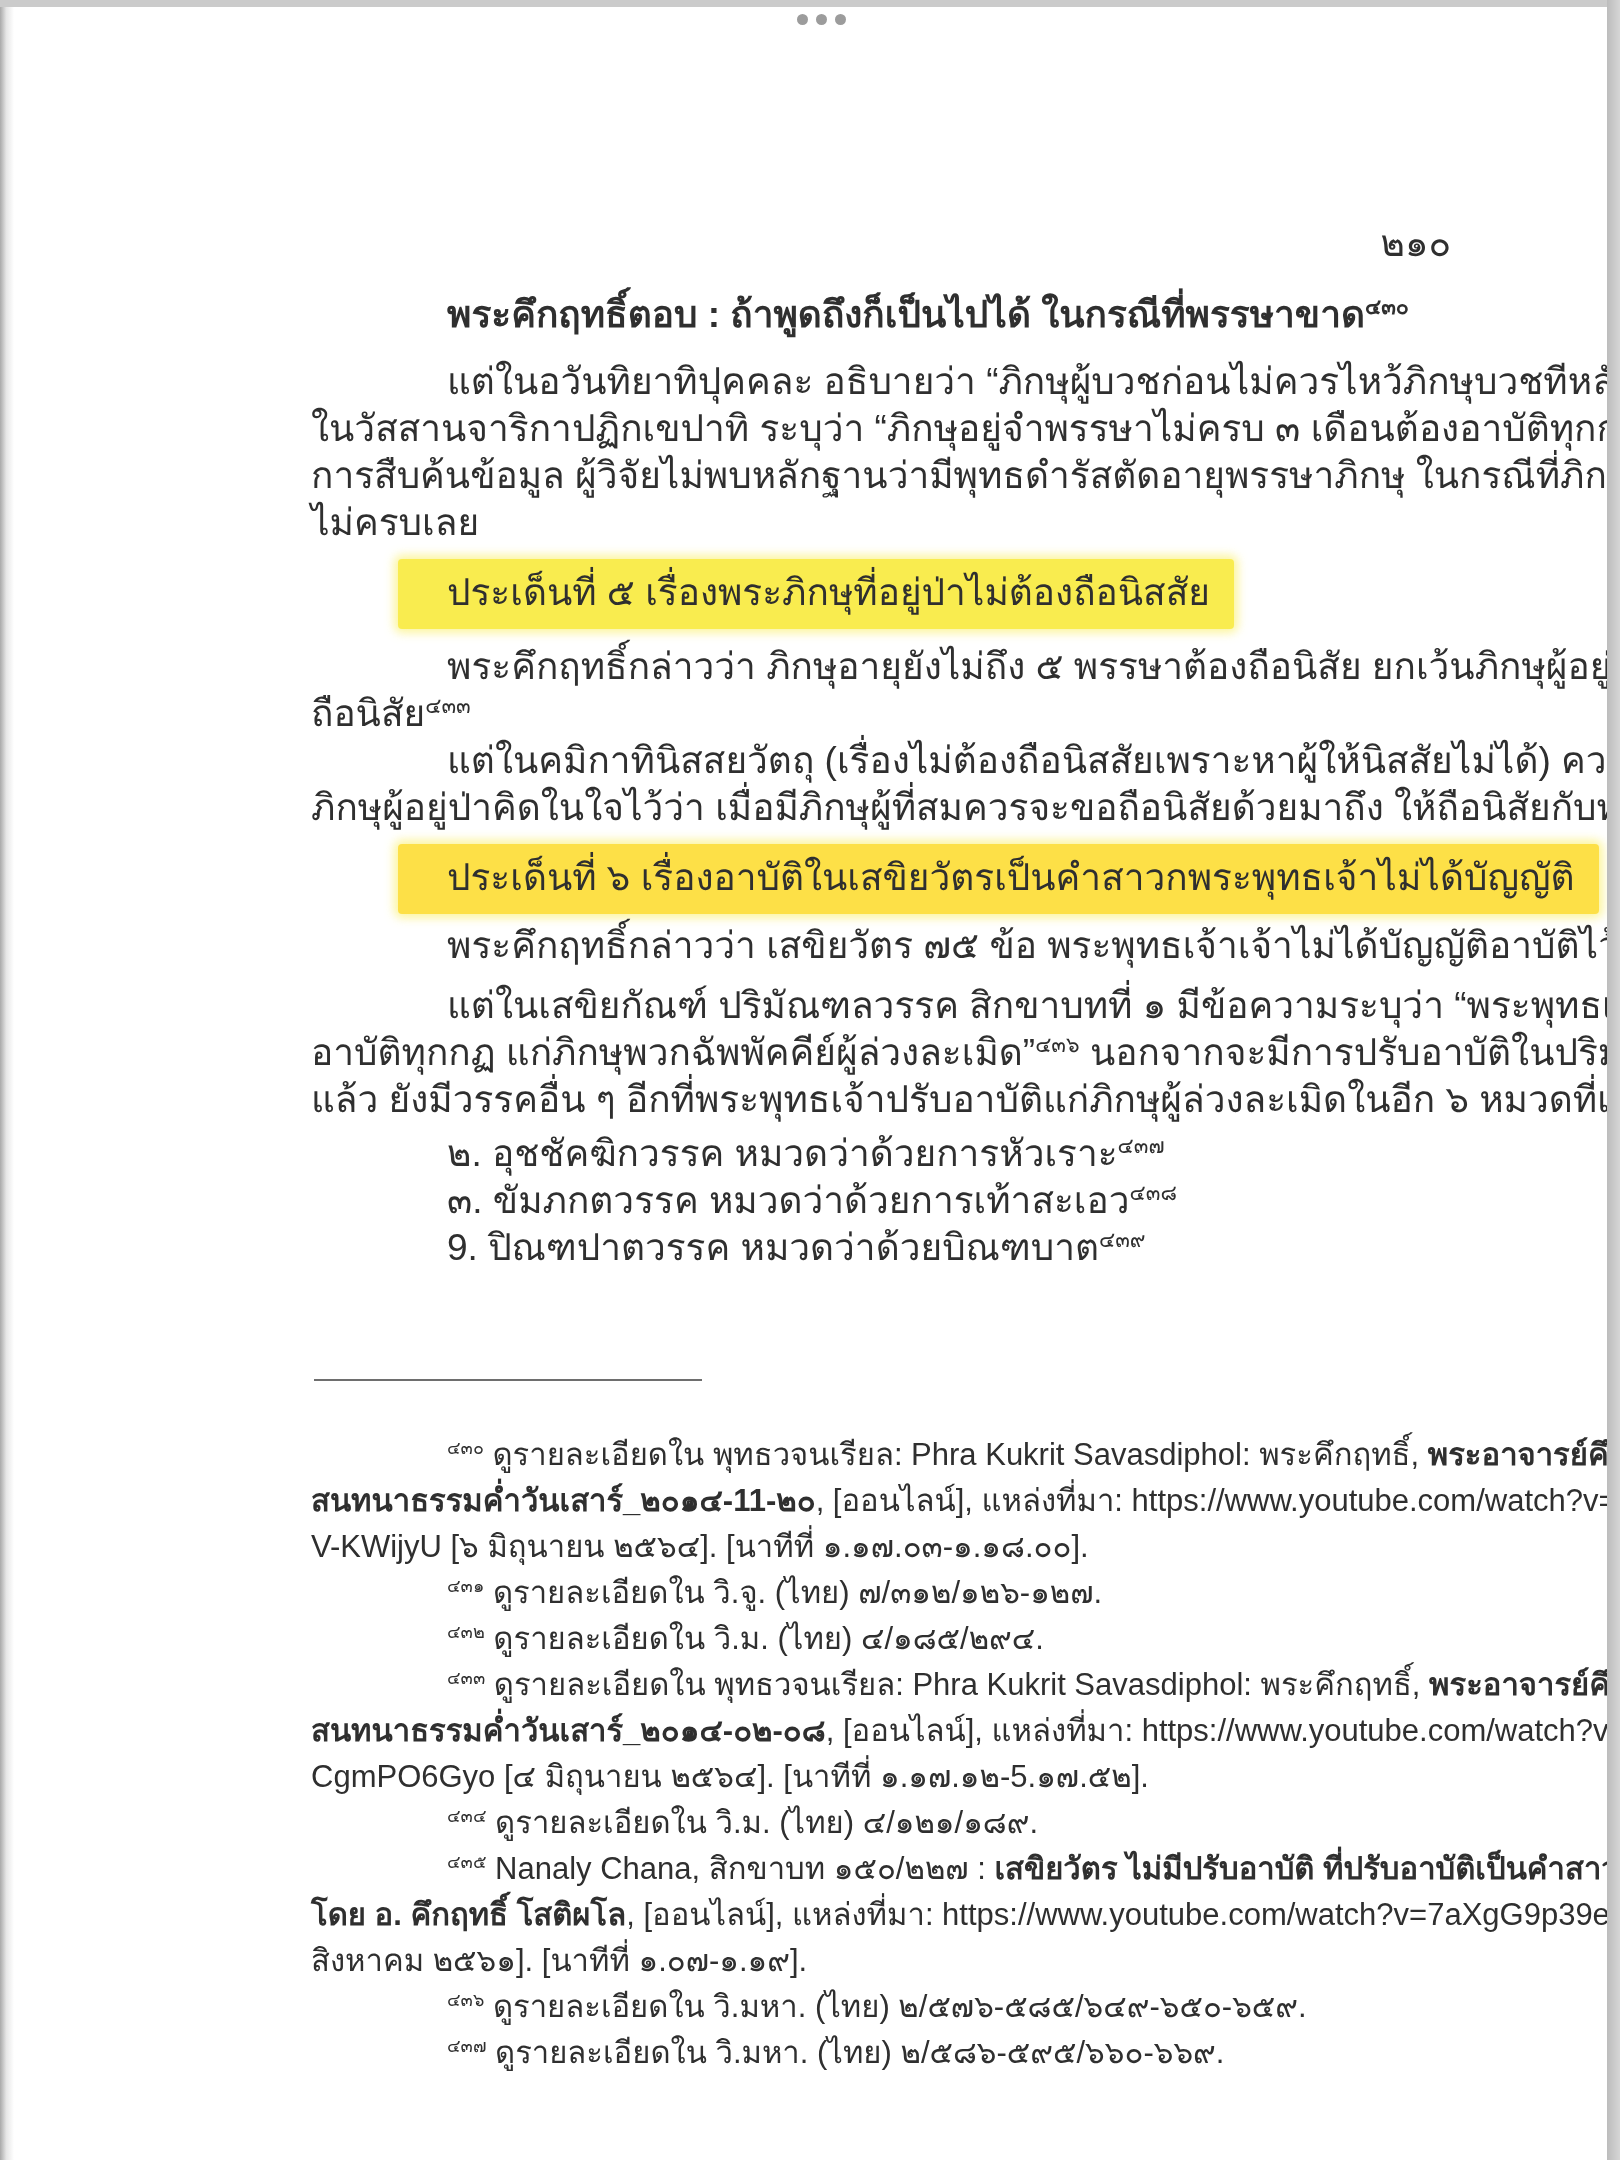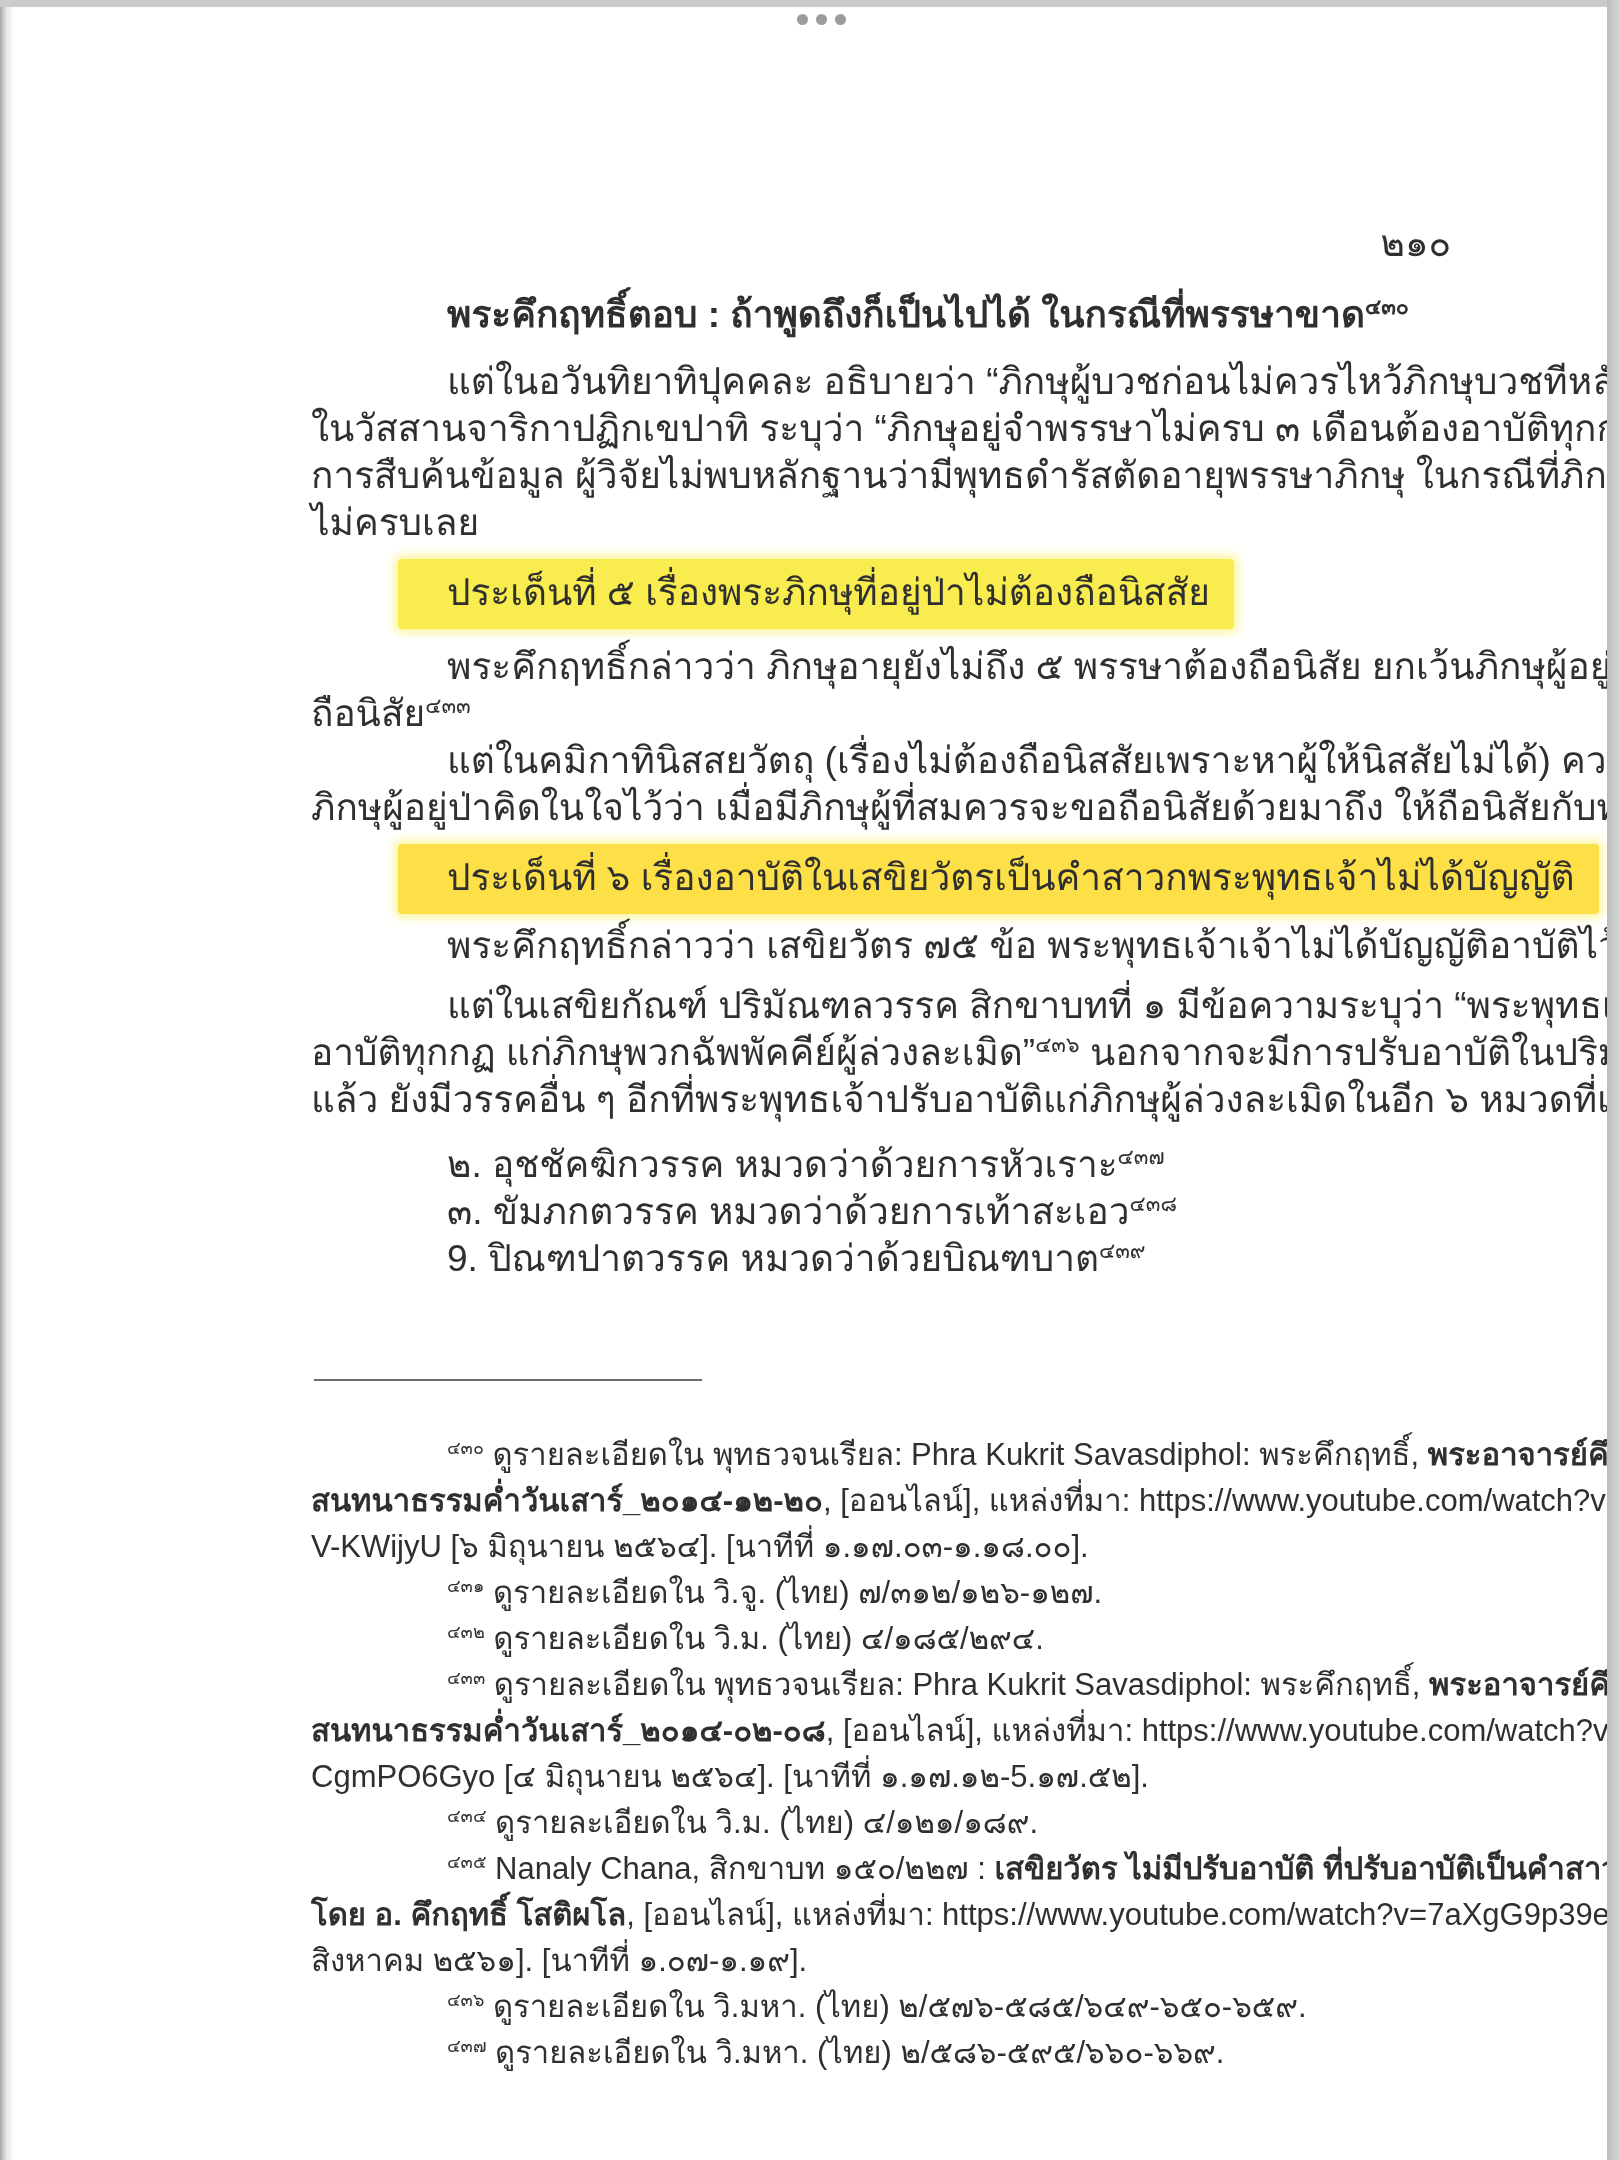--- a/index.html
+++ b/index.html
@@ -72,33 +72,33 @@
       </div>
       <div style="margin-top: 13px;"><div class="hl" style="background: #fde047;">ประเด็นที่ ๖ เรื่องอาบัติในเสขิยวัตรเป็นคำสาวกพระพุทธเจ้าไม่ได้บัญญัติ</div></div>
       <div style="margin-top: 8px;">
         <div class="tl ind"><span>พระคึกฤทธิ์กล่าวว่า เสขิยวัตร ๗๕ ข้อ พระพุทธเจ้าเจ้าไม่ได้บัญญัติอาบัติไว้</span><span class="sup">๔๓๕</span></div>
       </div>
       <div style="margin-top: 13px;">
         <div class="tl ind"><span>แต่ในเสขิยกัณฑ์ ปริมัณฑลวรรค สิกขาบทที่ ๑ มีข้อความระบุว่า “พระพุทธเจ้าทรงปรับ</span></div>
         <div class="tl"><span>อาบัติทุกกฏ แก่ภิกษุพวกฉัพพัคคีย์ผู้ล่วงละเมิด”</span><span class="sup">๔๓๖</span><span> นอกจากจะมีการปรับอาบัติในปริมัณฑลวรรค</span></div>
         <div class="tl"><span>แล้ว ยังมีวรรคอื่น ๆ อีกที่พระพุทธเจ้าปรับอาบัติแก่ภิกษุผู้ล่วงละเมิดในอีก ๖ หมวดที่เหลือด้วย คือ</span></div>
       </div>
-      <div style="margin-top: 18px;">
+      <div style="margin-top: 7px;">
         <div class="tl ind"><span>๒. อุชชัคฆิกวรรค หมวดว่าด้วยการหัวเราะ</span><span class="sup">๔๓๗</span></div>
         <div class="tl ind"><span>๓. ขัมภกตวรรค หมวดว่าด้วยการเท้าสะเอว</span><span class="sup">๔๓๘</span></div>
         <div class="tl ind"><span>9. ปิณฑปาตวรรค หมวดว่าด้วยบิณฑบาต</span><span class="sup">๔๓๙</span></div>
       </div>
     </div>
 
   <div class="rule"></div>
 
   <div class="footnotes">
       <div>
         <div class="tl ind"><span class="sup">๔๓๐</span><span> ดูรายละเอียดใน พุทธวจนเรียล: Phra Kukrit Savasdiphol: พระคึกฤทธิ์, </span><span class="b">พระอาจารย์คึกฤทธิ์-</span></div>
-        <div class="tl"><span class="b">สนทนาธรรมค่ำวันเสาร์_๒๐๑๔-๑๒-๒๐</span><span>, [ออนไลน์], แหล่งที่มา: https://www.youtube.com/watch?v=PSl</span></div>
+        <div class="tl"><span class="b">สนทนาธรรมค่ำวันเสาร์_๒๐๑๔-11-๒๐</span><span>, [ออนไลน์], แหล่งที่มา: https://www.youtube.com/watch?v=PSl</span></div>
         <div class="tl"><span>V-KWijyU [๖ มิถุนายน ๒๕๖๔]. [นาทีที่ ๑.๑๗.๐๓-๑.๑๘.๐๐].</span></div>
       </div>
       <div>
         <div class="tl ind"><span class="sup">๔๓๑</span><span> ดูรายละเอียดใน วิ.จู. (ไทย) ๗/๓๑๒/๑๒๖-๑๒๗.</span></div>
       </div>
       <div>
         <div class="tl ind"><span class="sup">๔๓๒</span><span> ดูรายละเอียดใน วิ.ม. (ไทย) ๔/๑๘๕/๒๙๔.</span></div>
       </div>
       <div>
         <div class="tl ind"><span class="sup">๔๓๓</span><span> ดูรายละเอียดใน พุทธวจนเรียล: Phra Kukrit Savasdiphol: พระคึกฤทธิ์, </span><span class="b">พระอาจารย์คึกฤทธิ์-</span></div>

